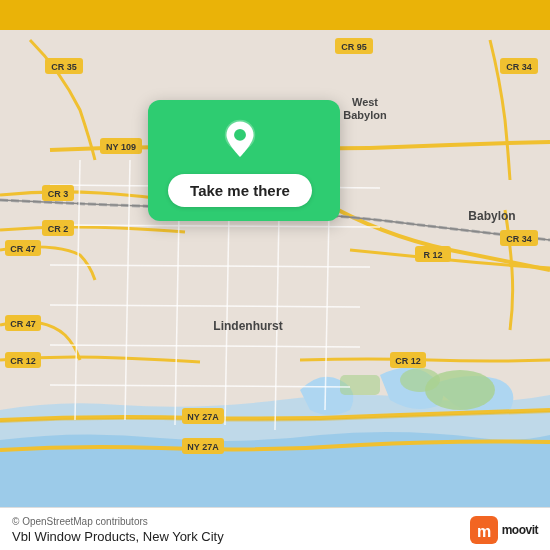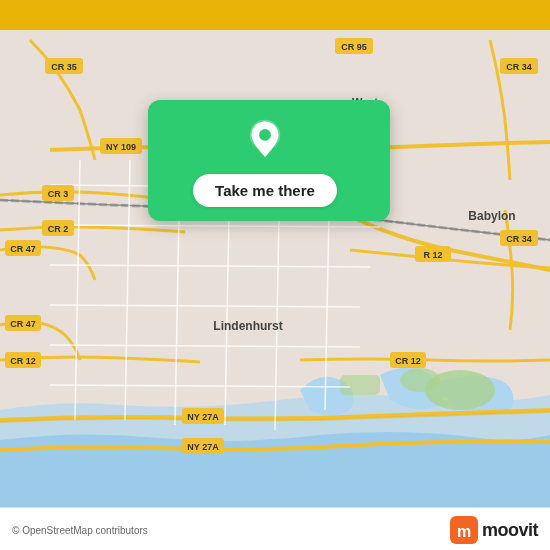--- a/index.html
+++ b/index.html
@@ -24,21 +24,21 @@
       position: absolute;
       top: 0; left: 0;
       width: 100%; height: 100%;
     }
 
     
     #location-card {
       position: absolute;
       top: 100px;
       left: 148px;
-      width: 242px;
+      width: 192px;
       background: #2ecc71;
       border-radius: 12px;
       display: flex;
       flex-direction: column;
       align-items: center;
       padding: 18px 28px 14px 20px;
       box-shadow: 0 4px 16px rgba(0,0,0,0.25);
     }
 
     #pin-icon {
@@ -97,21 +97,21 @@
       align-items: center;
       gap: 4px;
     }
 
     #moovit-icon {
       width: 28px;
       height: 28px;
     }
 
     #moovit-text {
-      font-size: 18px;
+      font-size: 12px;
       font-weight: 700;
       color: #222;
       letter-spacing: -0.5px;
     }
   </style>
 </head>
 <body>
 
 <div id="map-container">
 
@@ -237,20 +237,21 @@
       <path d="M22 4 C12 4 6 12 6 20 C6 30 22 46 22 46 C22 46 38 30 38 20 C38 12 32 4 22 4 Z" fill="white"></path>
       <circle cx="22" cy="20" r="7" fill="#2ecc71"></circle>
     </svg>
 
     <button id="take-me-there-btn">Take me there</button>
   </div>
 
   <div id="bottom-bar">
     <div id="bottom-left">
       <span id="osm-credit">© OpenStreetMap contributors</span>
+      <span id="location-label">Vbl Window Products, New York City</span>
     </div>
 
     <div id="moovit-logo">
 
       <svg id="moovit-icon" viewBox="0 0 28 28" xmlns="http://www.w3.org/2000/svg">
         <rect width="28" height="28" rx="6" fill="#f26522"></rect>
         <text x="14" y="21" text-anchor="middle" font-size="16" font-weight="bold" fill="white">m</text>
       </svg>
       <span id="moovit-text">moovit</span>
     </div>

